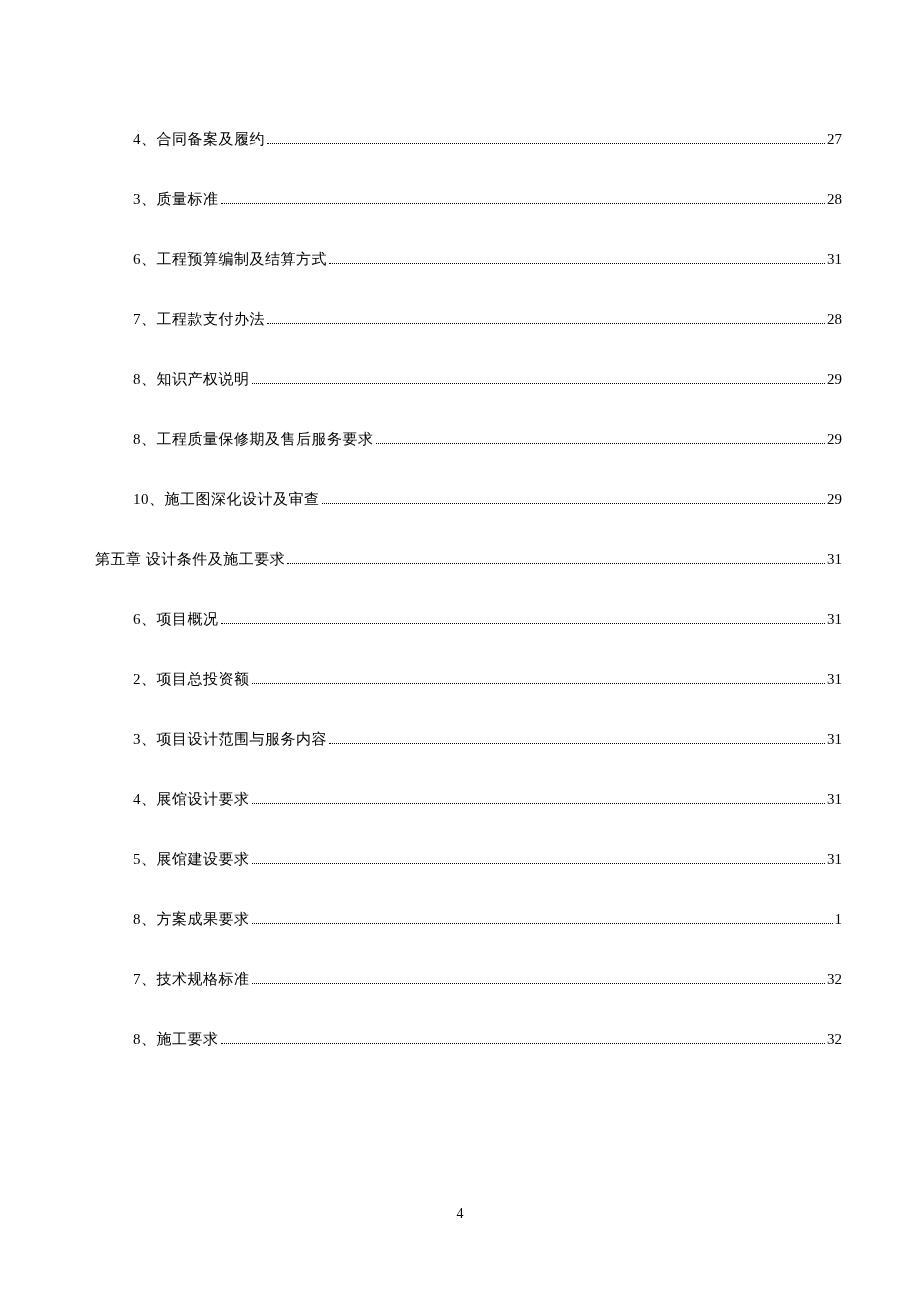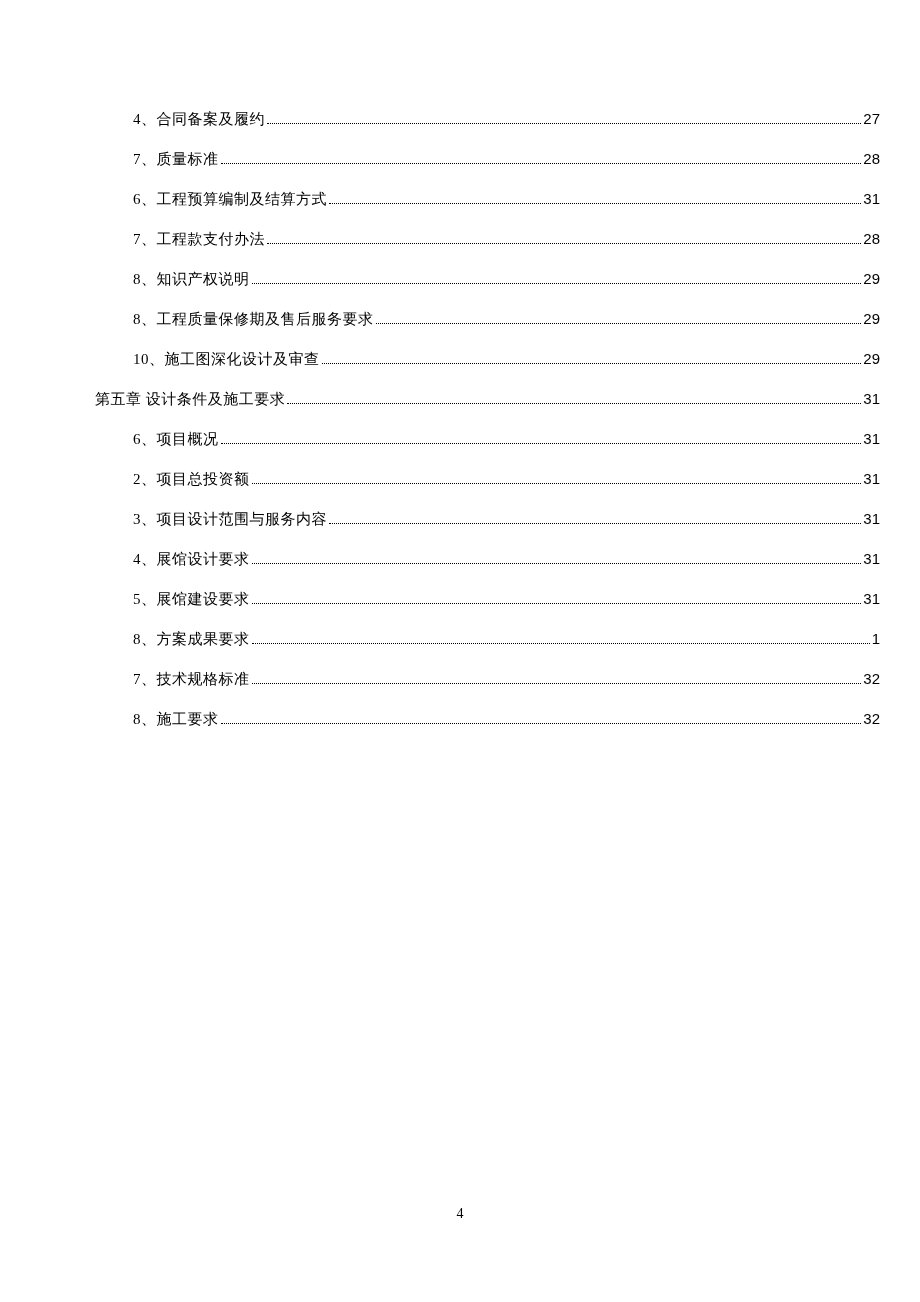--- a/index.html
+++ b/index.html
@@ -5,21 +5,21 @@
     body {
       margin: 0;
       padding: 0;
       background: #fff;
       font-family: "SimSun", "宋体", serif;
       width: 920px;
       height: 1302px;
       position: relative;
     }
     .page {
-      padding: 110px 40px 0 95px;
+      padding: 110px 78px 0 95px;
       box-sizing: border-box;
     }
     .toc-entry {
       display: flex;
       align-items: baseline;
       font-size: 15px;
       color: #000;
       line-height: 1.2;
     }
     .toc-entry.level-2 {
@@ -38,21 +38,22 @@
       flex: 1 1 auto;
       border-bottom: 1.4px dotted #000;
       margin: 0 2px 3px 2px;
       min-width: 10px;
       position: relative;
       height: 1px;
     }
     .toc-page {
       white-space: nowrap;
       flex: 0 0 auto;
-      font-family: Liberation Sans, sans-serif;
+      font-family: Liberation Serif, serif;
+      margin-top: 20px;
     }
     .footer-page {
       position: absolute;
       bottom: 80px;
       width: 920px;
       text-align: center;
       font-size: 14px;
       font-family: "Times New Roman", serif;
       color: #000;
     }
@@ -64,21 +65,21 @@
 <body>
 
 <div class="page">
   <div id="toc-container">
       <div class="toc-entry level-2">
         <span class="toc-label ch-label">4、合同备案及履约</span>
         <span class="toc-dots"></span>
         <span class="toc-page">27</span>
       </div>
       <div class="toc-entry level-2">
-        <span class="toc-label ch-label">7、质量标准</span>
+        <span class="toc-label ch-label">3、质量标准</span>
         <span class="toc-dots"></span>
         <span class="toc-page">28</span>
       </div>
       <div class="toc-entry level-2">
         <span class="toc-label ch-label">6、工程预算编制及结算方式</span>
         <span class="toc-dots"></span>
         <span class="toc-page">31</span>
       </div>
       <div class="toc-entry level-2">
         <span class="toc-label ch-label">7、工程款支付办法</span>

